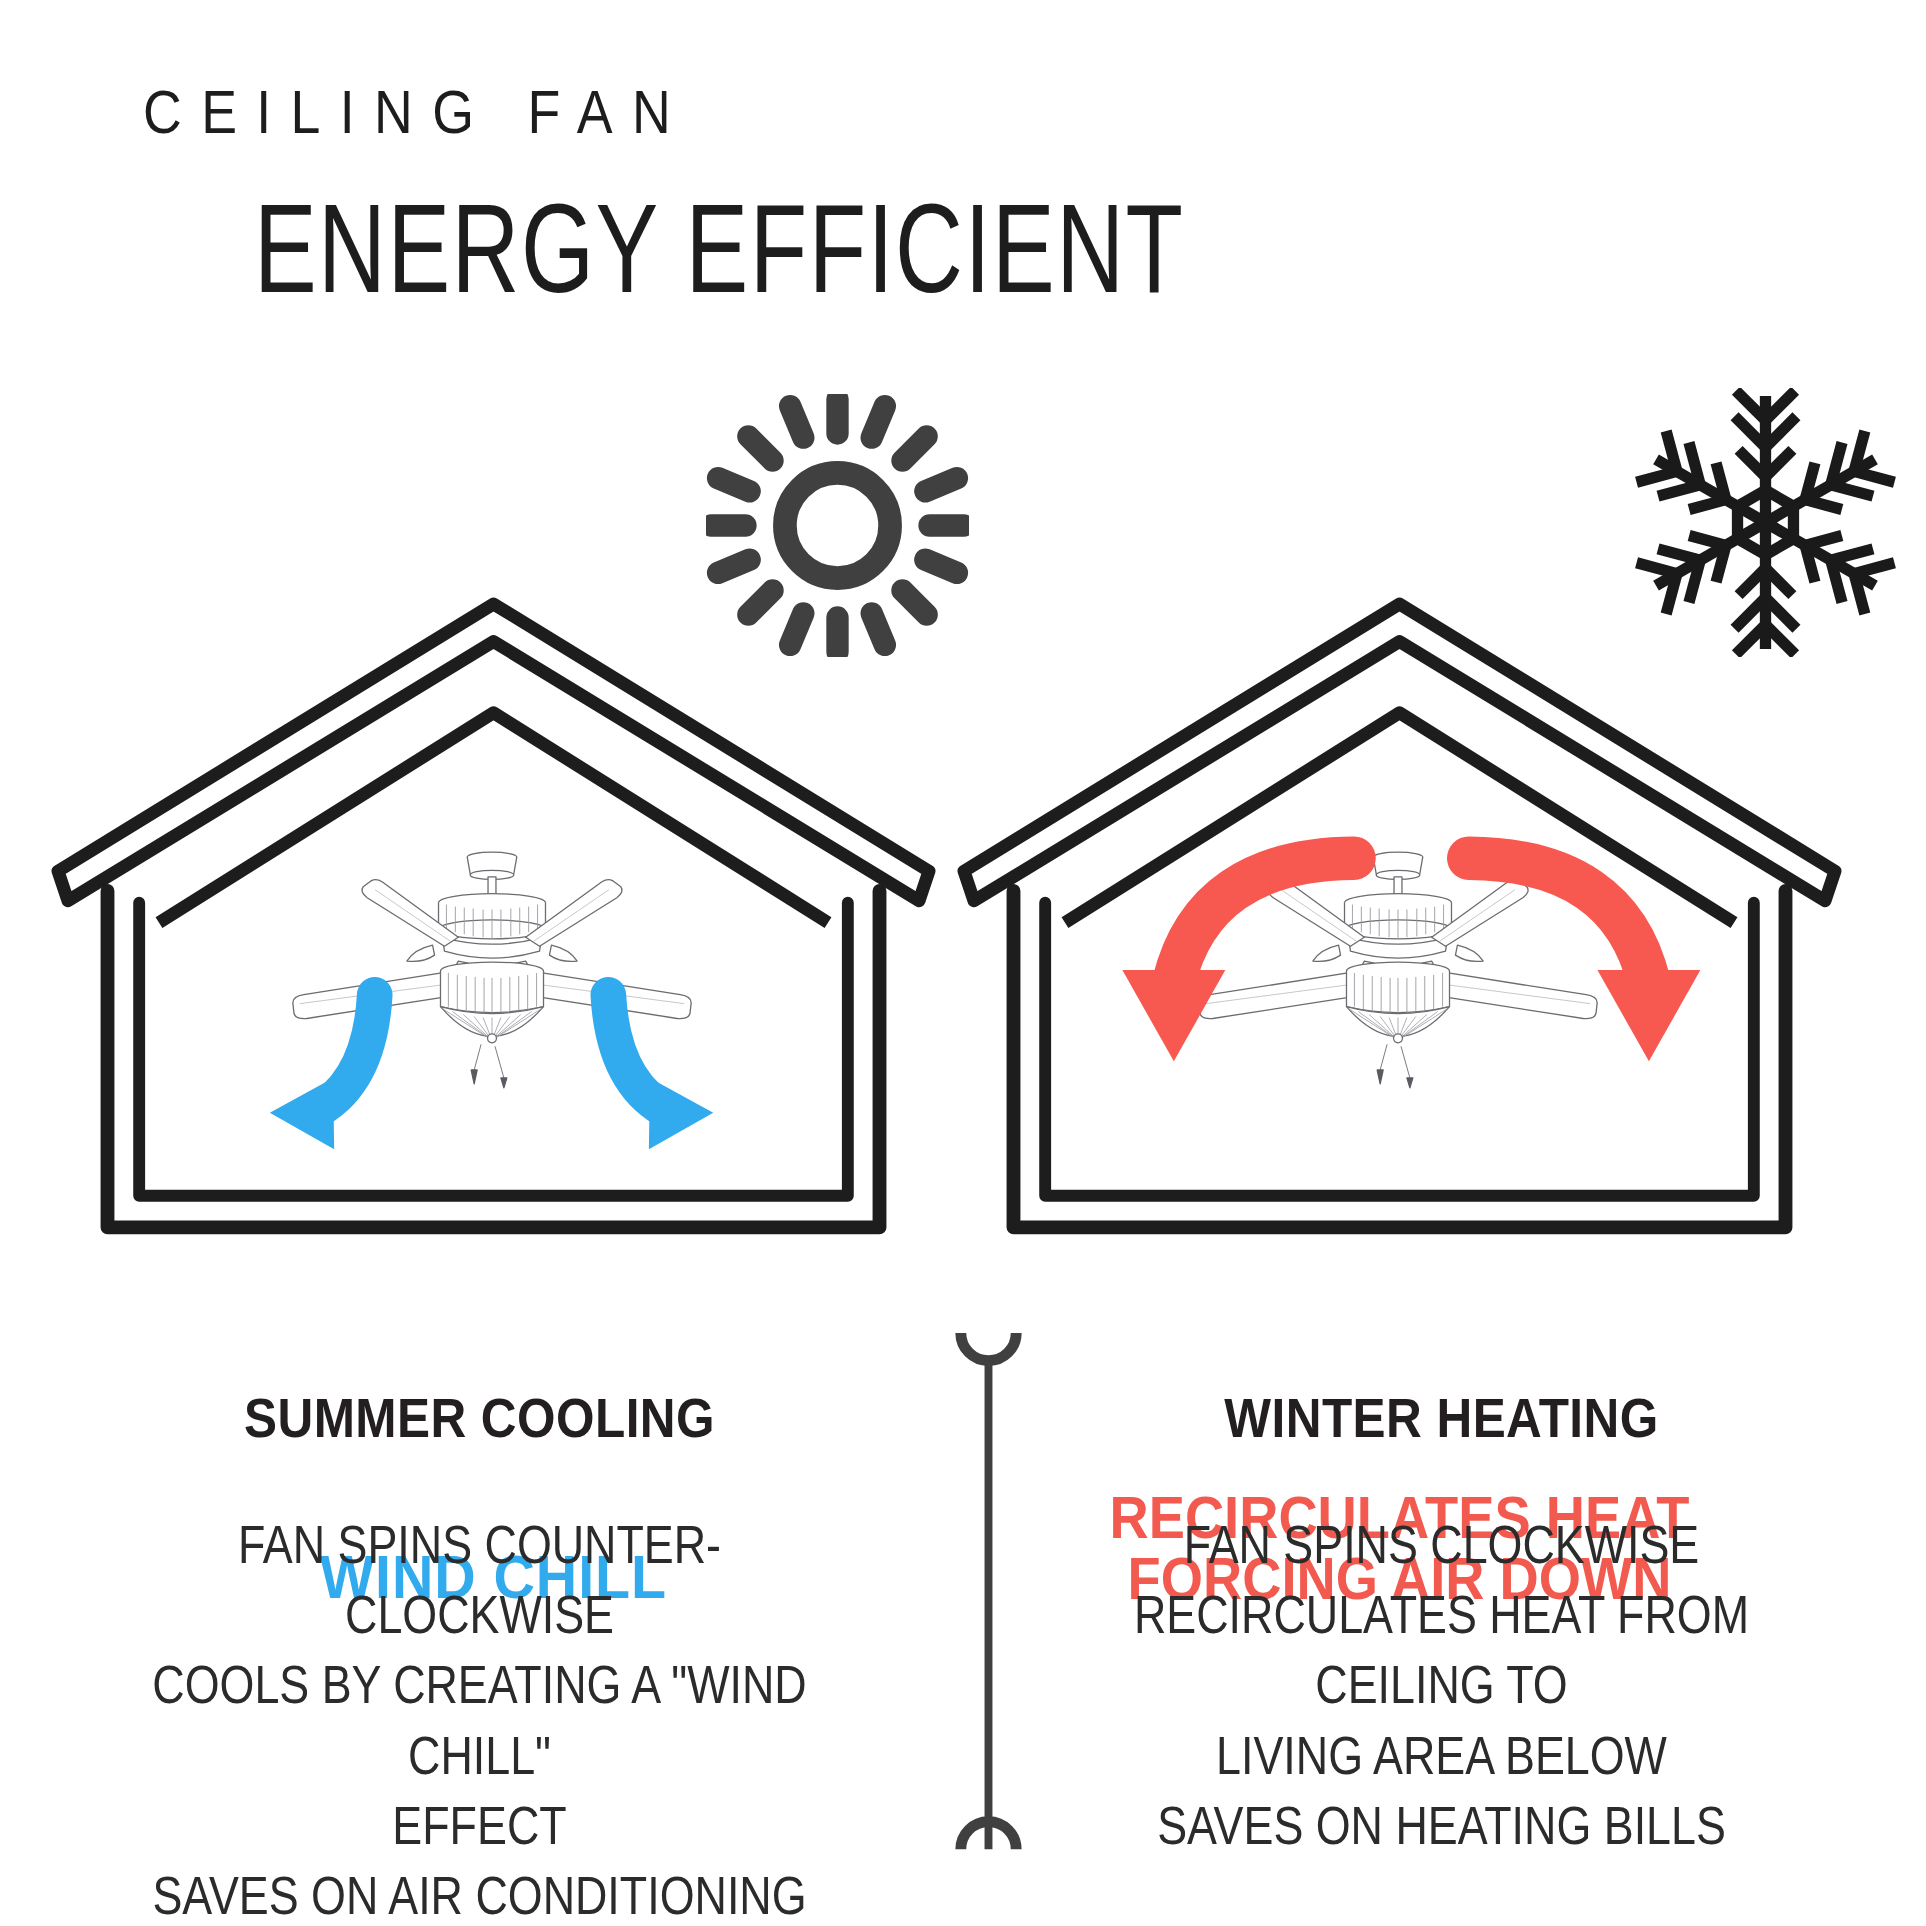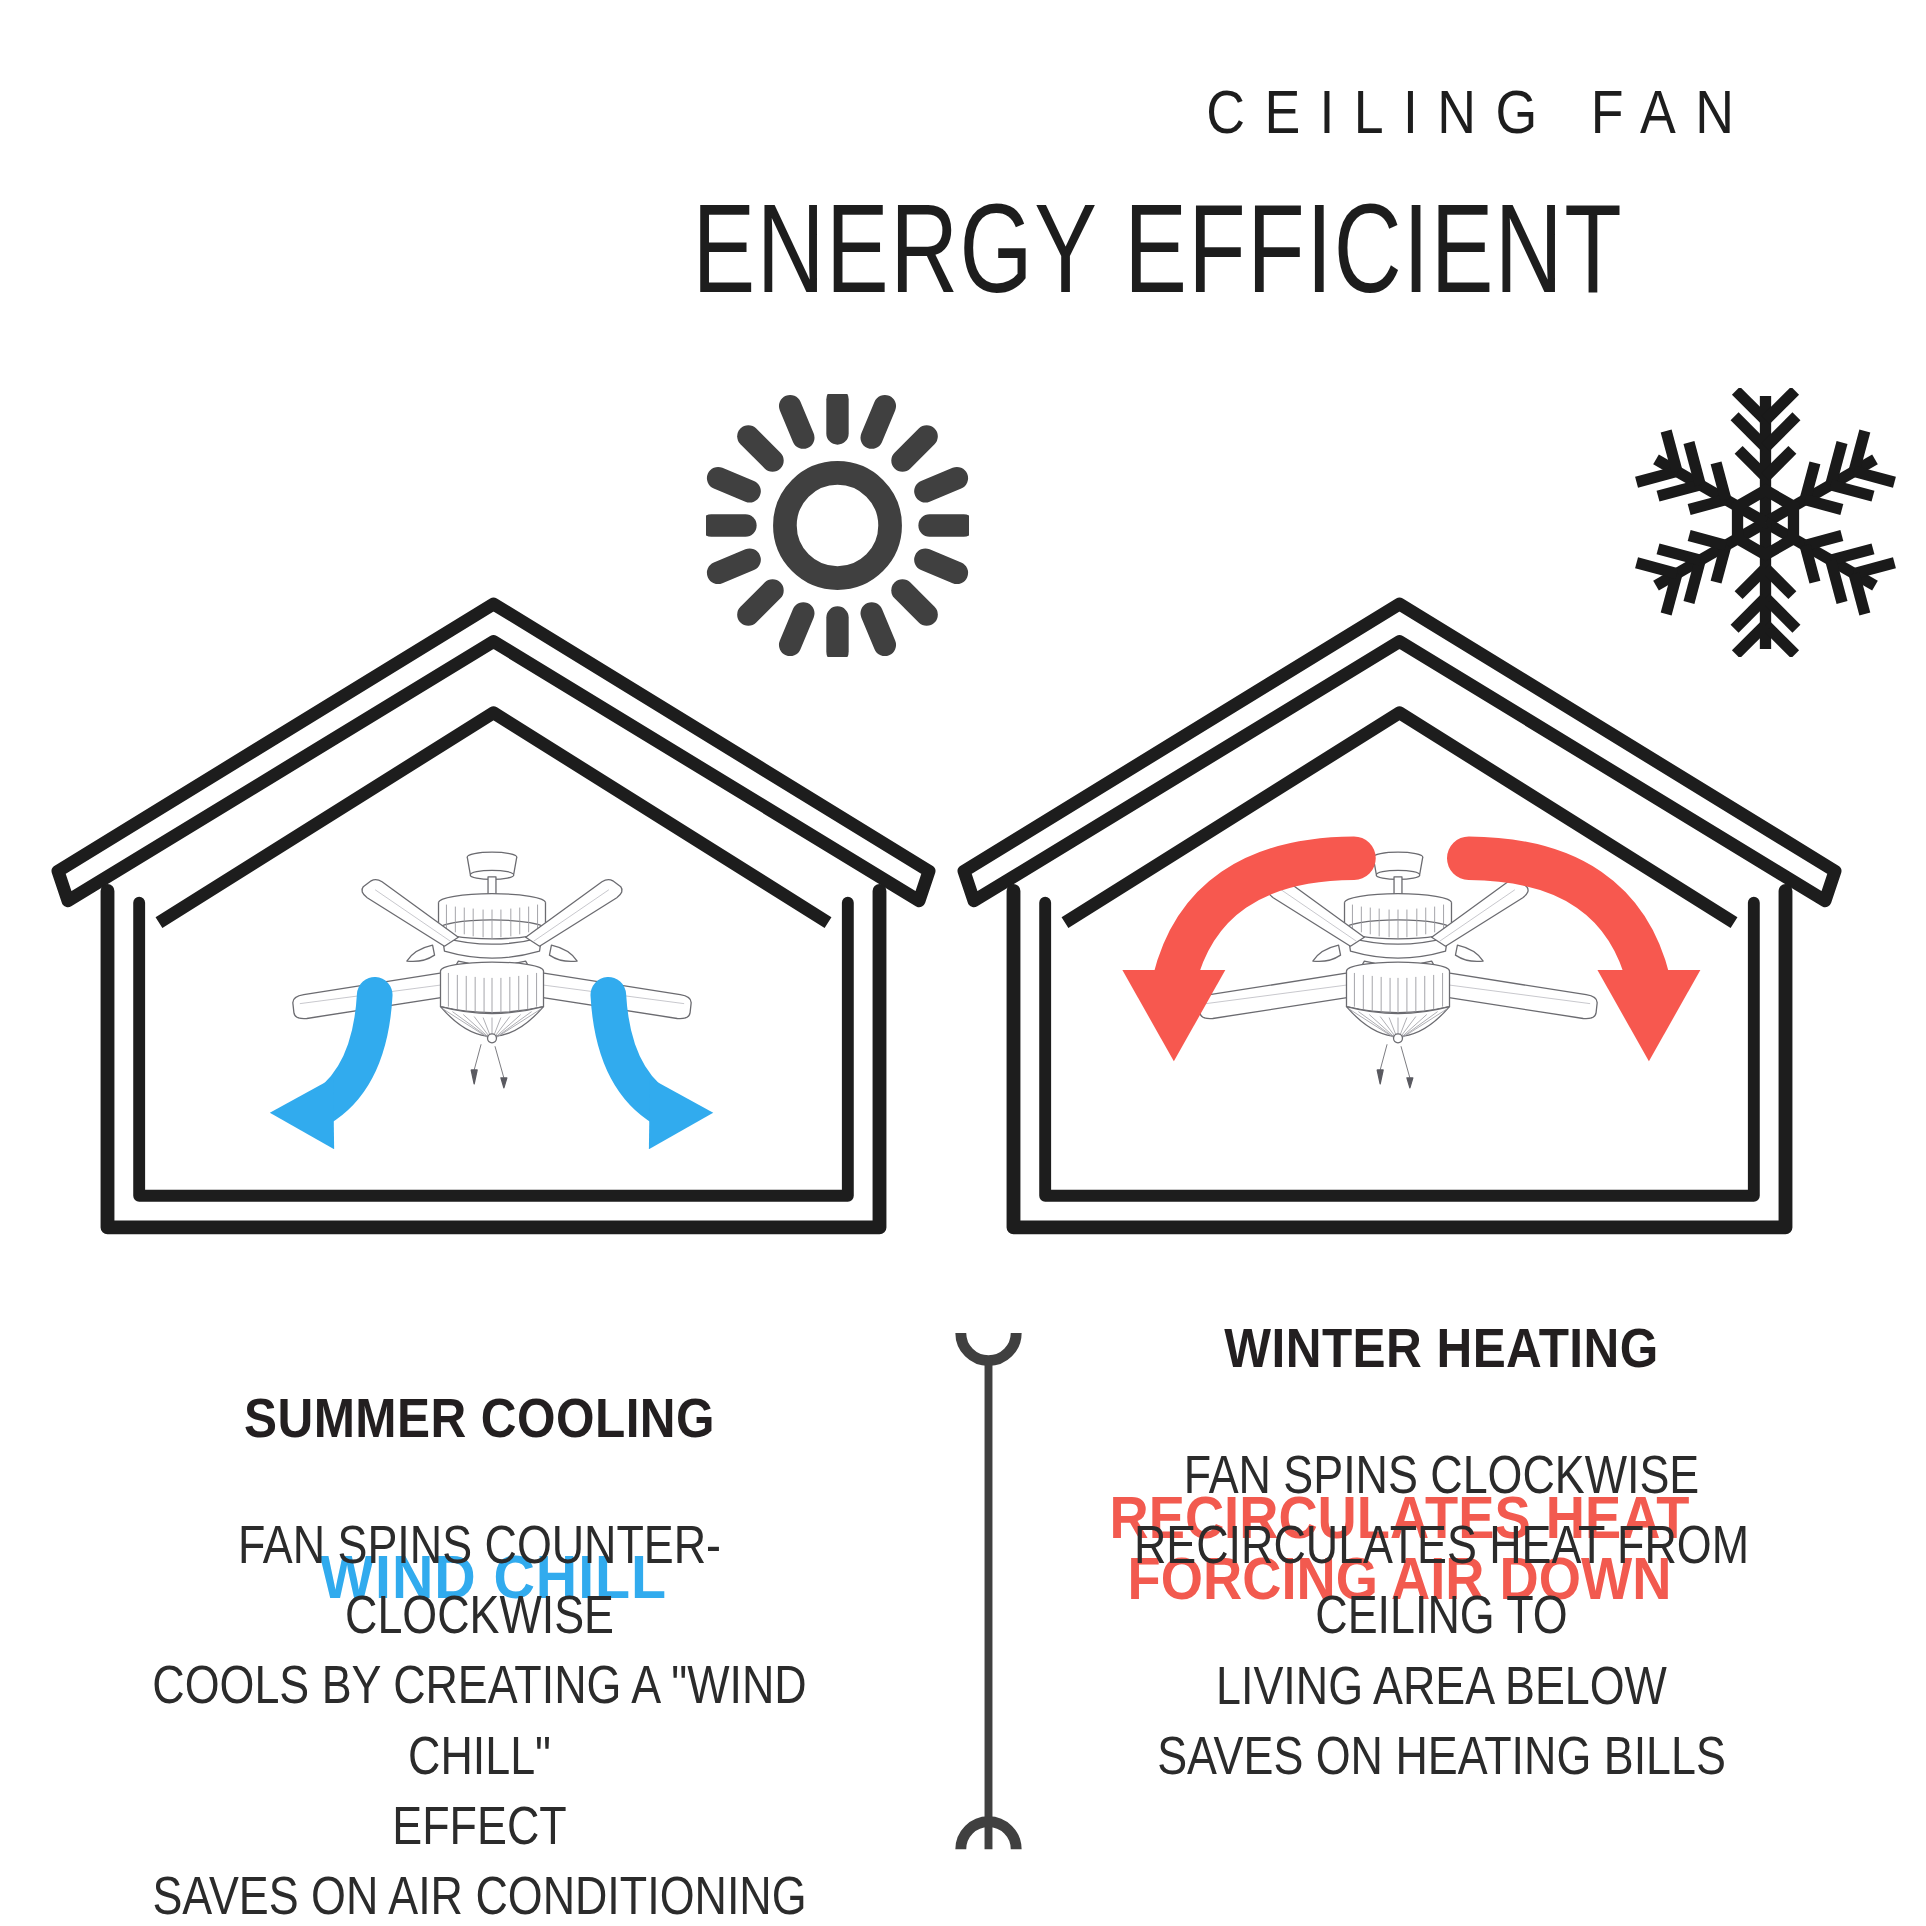--- a/index.html
+++ b/index.html
@@ -6,21 +6,21 @@
   html,body { background:#ffffff; }
   body {
     width:1927px; height:1927px;
     font-family:"Liberation Sans", sans-serif;
     color:#231f20;
     position:relative;
     overflow:hidden;
   }
 
   
-  #header { position:absolute; top:0; left:4px; width:1861px; text-align:right; }
+  #header { position:absolute; top:0; left:12px; width:1861px; text-align:left; }
   #eyebrow {
     font-family:"Liberation Sans", sans-serif;
     font-size:61px;
     font-weight:300;
     letter-spacing:22px;
     text-indent:22px;
     color:#1d1d1d;
     margin-top:77px;
     transform:scaleX(0.88);
   }
@@ -70,21 +70,21 @@
     top:894px;
     font-size:59px;
     letter-spacing:0px;
     color:#f25a4f;
     transform:scaleX(0.92);
   }
 
   
   .caption-col { position:absolute; width:891px; text-align:center; }
   #caption-summer { left:34px;  top:1386px; }
-  #caption-winter { left:996px; top:1316px; }
+  #caption-winter { left:996px; top:1386px; }
 
   .caption-title {
     font-family:"Liberation Sans", sans-serif;
     font-size:55px;
     font-weight:bold;
     color:#231f20;
     letter-spacing:0.5px;
     transform:scaleX(0.9);
   }
   .caption-body {

